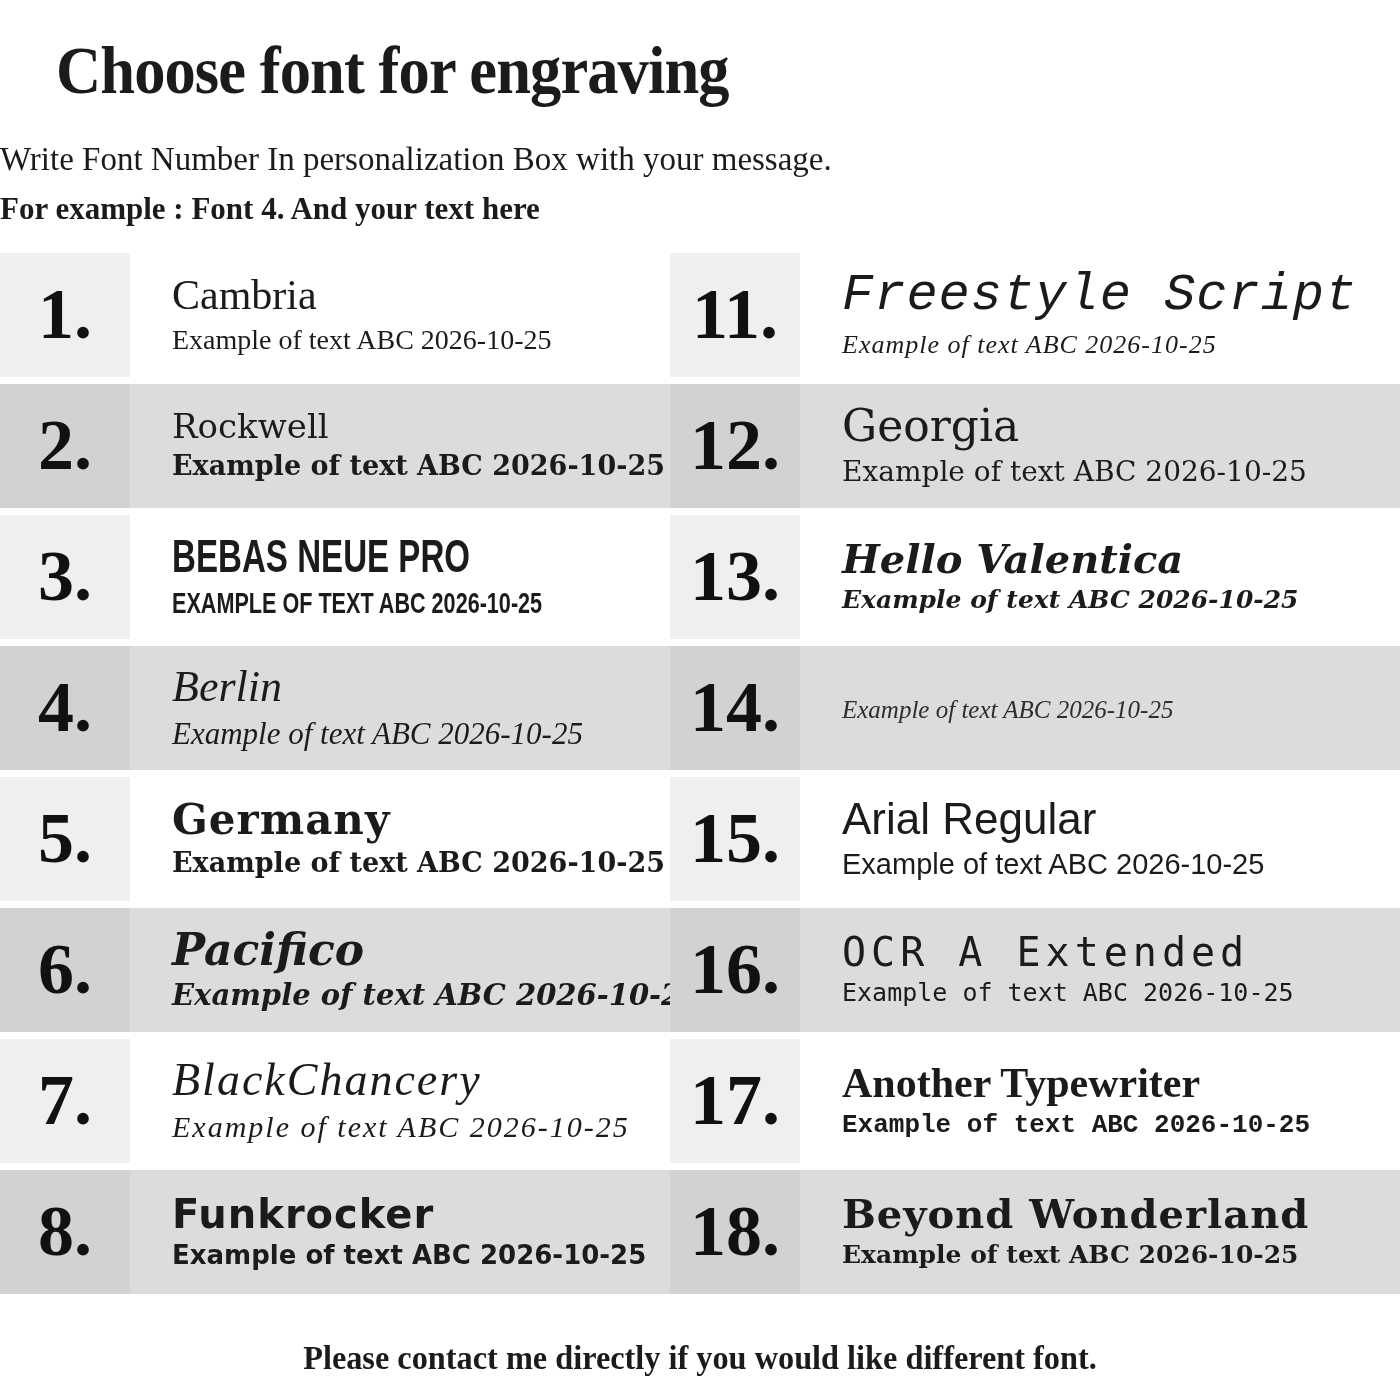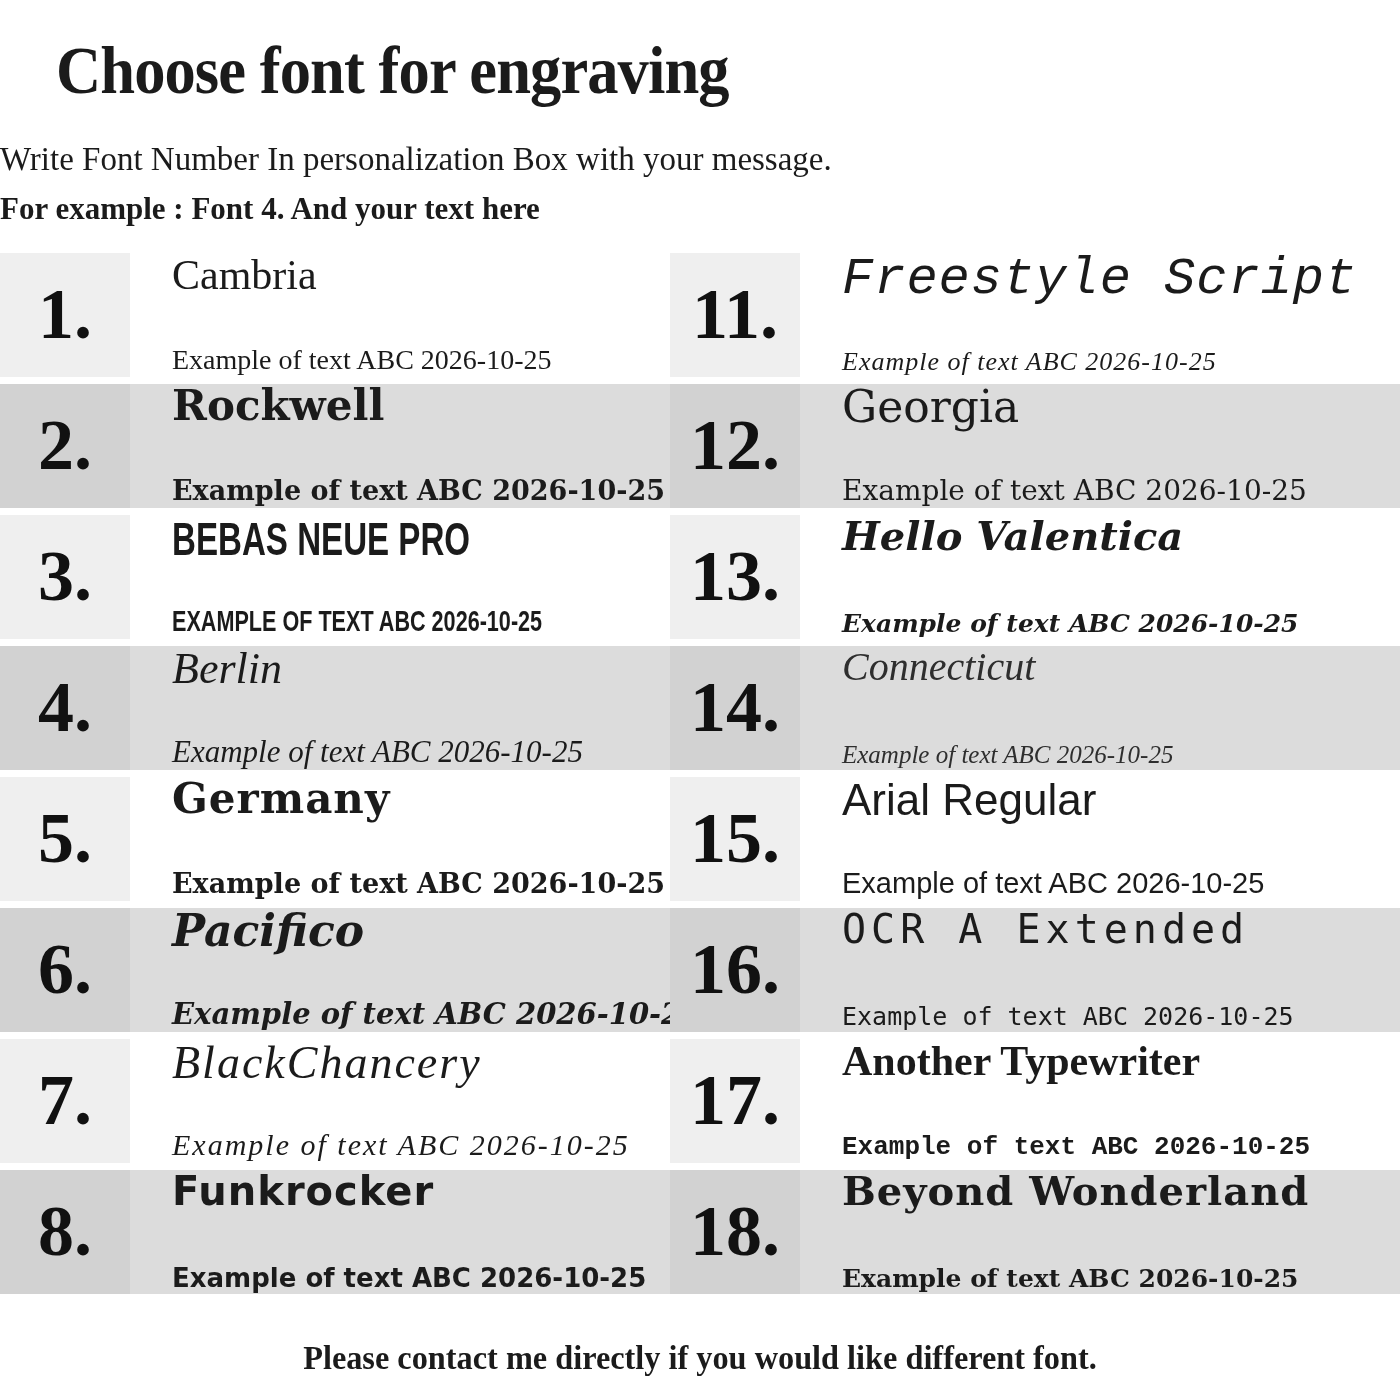--- a/index.html
+++ b/index.html
@@ -19,28 +19,28 @@
   .rows{margin-top:26px}
   .row{display:grid;grid-template-columns:130px 540px 130px 600px;height:124px;margin-bottom:7px}
   .num{
     display:flex;align-items:center;justify-content:center;
     font-family:"Liberation Serif",serif;font-weight:700;font-size:72px;color:#111;
   }
   .row.odd  .num{background:#efefef}
   .row.odd  .cont{background:#ffffff}
   .row.even .num{background:#d2d2d2}
   .row.even .cont{background:#dcdcdc}
-  .cont{display:flex;flex-direction:column;justify-content:space-between;padding-left:42px;overflow:hidden}
+  .cont{display:flex;flex-direction:column;justify-content:center;padding-left:42px;overflow:hidden}
   .fname{line-height:1.05;white-space:nowrap}
   .fsample{line-height:1.2;margin-top:5px;white-space:nowrap}
   
   .f-cambria .fname{font-family:"Liberation Serif",serif;font-size:42px}
   .f-cambria .fsample{font-family:"Liberation Serif",serif;font-size:28px}
 
-  .f-rockwell .fname{font-family:"DejaVu Serif",serif;font-weight:700;font-size:42px}
+  .f-rockwell .fname{font-family:"DejaVu Serif",serif;font-weight:400;font-size:34px}
   .f-rockwell .fsample{font-family:"DejaVu Serif",serif;font-weight:700;font-size:27px}
 
   .f-bebas .fname,.f-bebas .fsample{
     font-family:"Liberation Sans",sans-serif;font-weight:700;text-transform:uppercase;
     transform:scaleX(.72);transform-origin:left center;
   }
   .f-bebas .fname{font-size:46px}
   .f-bebas .fsample{font-size:30px}
 
   .f-berlin .fname{font-family:"Liberation Serif",serif;font-style:italic;font-size:44px}
@@ -136,21 +136,20 @@
   </div>
 
   <div class="row even">
     <div class="num">4.</div>
     <div class="cont f-berlin">
       <div class="fname">Berlin</div>
       <div class="fsample">Example of text ABC 2026-10-25</div>
     </div>
     <div class="num">14.</div>
     <div class="cont f-connecticut">
-      <div class="fname">Connecticut</div>
       <div class="fsample">Example of text ABC 2026-10-25</div>
     </div>
   </div>
 
   <div class="row odd">
     <div class="num">5.</div>
     <div class="cont f-germany">
       <div class="fname">Germany</div>
       <div class="fsample">Example of text ABC 2026-10-25</div>
     </div>

